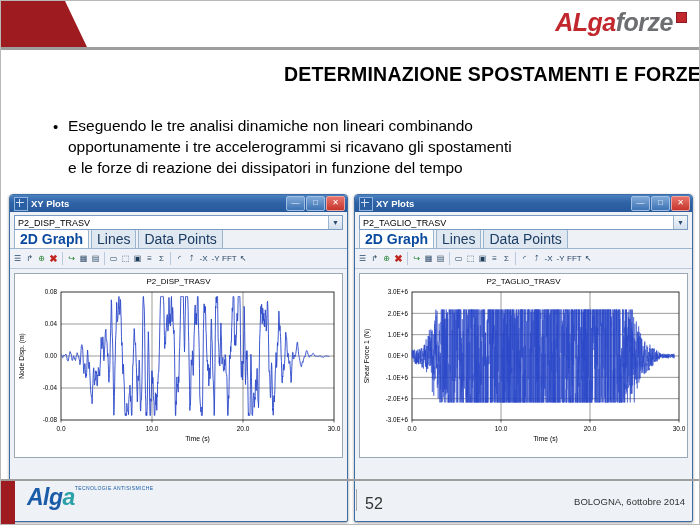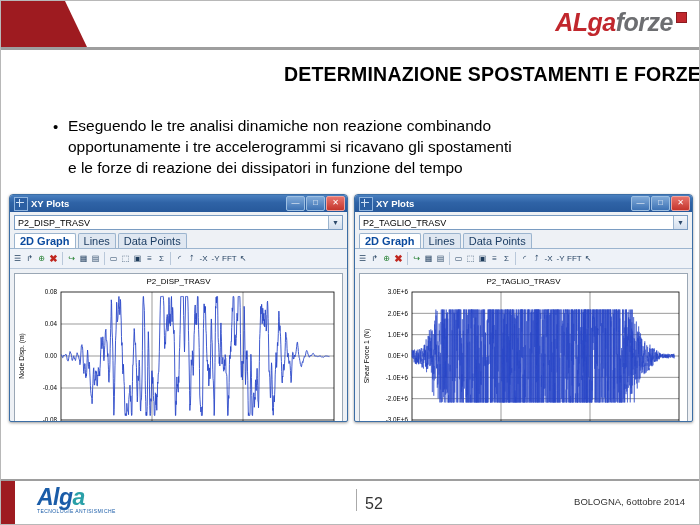--- a/index.html
+++ b/index.html
@@ -101,21 +101,21 @@
   }
   .bullet-text {
     padding-left: 15px;
   }
 
   
   .window {
     position: absolute;
     top: 193px;
     width: 339px;
-    height: 228px;
+    height: 328px;
     background: #eef1f5;
     border: 1px solid #3c6ea5;
     border-radius: 4px 4px 2px 2px;
     box-shadow: 0 1px 3px rgba(0,0,0,0.4);
     box-sizing: border-box;
     overflow: hidden;
   }
   .window.left { left: 8px; }
   .window.right { left: 353px; }
 
@@ -197,21 +197,21 @@
 
   .tabs {
     display: flex;
     align-items: flex-end;
     height: 16px;
     padding-left: 4px;
     border-bottom: 1px solid #9bb4ce;
     margin-bottom: 0;
   }
   .tab {
-    font-size: 11px;
+    font-size: 14px;
     padding: 1px 5px 1px 5px;
     border: 1px solid #9bb4ce;
     border-bottom: none;
     background: #dfe7f1;
     margin-right: 2px;
     border-radius: 2px 2px 0 0;
     color: #1c3d63;
     white-space: nowrap;
   }
   .tab.active {
@@ -273,23 +273,23 @@
     background: #9e9e9e;
   }
   .footer-red-left {
     position: absolute;
     left: 0; top: 480px;
     width: 14px; height: 44px;
     background: #9e1b20;
   }
   .logo-bottom {
     position: absolute;
-    left: 36px; top: 485px;
+    left: 26px; top: 485px;
     display: flex;
-    flex-direction: column;
+    flex-direction: row;
   }
   .logo-bottom-main {
     font-size: 23px;
     font-weight: bold;
     font-style: italic;
     color: #1a5ca8;
     letter-spacing: -0.5px;
     line-height: 23px;
   }
   .logo-bottom-main .teal { color: #2aa0a8; }
@@ -332,21 +332,21 @@
         <span class="logo-sq"></span>
     </div>
   </div>
   <div class="header-grey"></div>
 
   <div class="slide-title">DETERMINAZIONE SPOSTAMENTI E FORZE</div>
 
   <div class="bullet-block">
     <span class="bullet-mark">•</span>
     <div class="bullet-text">
-      <div>Eseguendo le tre analisi dinamiche non reazione combinando</div>
+      <div>Eseguendo le tre analisi dinamiche non lineari combinando</div>
       <div>opportunamente i tre accelerogrammi si ricavano gli spostamenti</div>
       <div>e le forze di reazione dei dissipatori in funzione del tempo</div>
     </div>
   </div>
 
   <div class="window left">
     <div class="titlebar">
       <div class="titlebar-icon"></div>
       <div class="titlebar-text">XY Plots</div>
       <div class="win-buttons">

